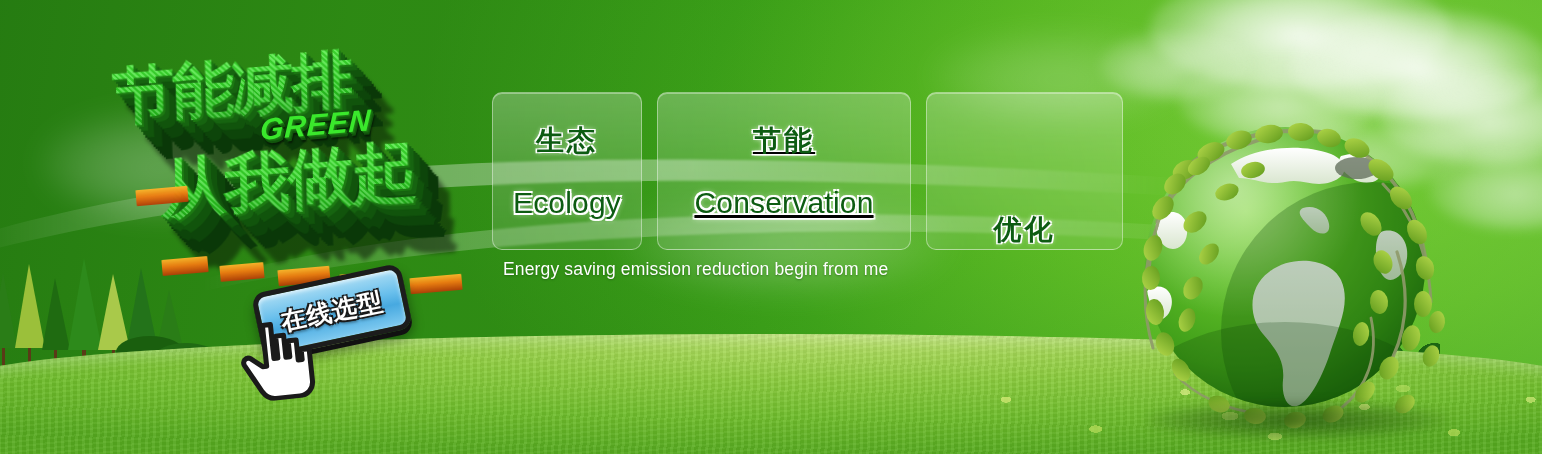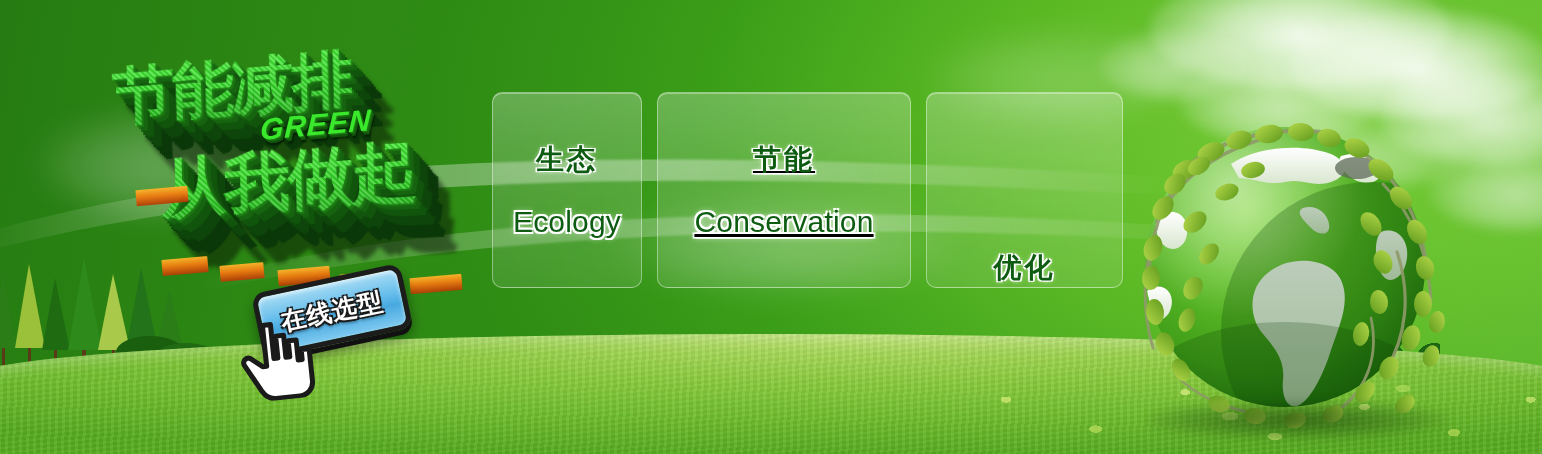--- a/index.html
+++ b/index.html
@@ -200,21 +200,21 @@
   #cursor-hand {
     position:absolute; left:240px; top:318px;
     width:76px; height:82px;
     transform:rotate(-6deg);
     pointer-events:none;
   }
 
   
   #cards { position:absolute; left:492px; top:92px; display:flex; gap:15px; }
   .card {
-    width:150px; height:196px;
+    width:150px; height:158px;
     border-radius:10px;
     border:1px solid rgba(255,255,255,.40);
     background:linear-gradient(180deg,
         rgba(255,255,255,.26) 0%,
         rgba(255,255,255,.16) 45%,
         rgba(255,255,255,.10) 100%);
     box-shadow:inset 0 1px 0 rgba(255,255,255,.35);
     display:flex; flex-direction:column;
     align-items:center; justify-content:center;
     gap:26px; cursor:pointer;
@@ -357,20 +357,21 @@
       <div class="card-cn">节能</div>
       <div class="card-en">Conservation</div>
     </div>
 
     <div class="card mid">
       <div class="card-cn">优化</div>
     </div>
 
   </div>
 
+  <div id="tagline">Energy saving emission reduction begin from me</div>
 
   <div id="globe-wrap">
     <div class="globe-shadow"></div>
     <svg viewBox="0 0 322 322" width="322" height="322">
       <defs>
         <radialGradient id="sphere" cx="36%" cy="30%" r="78%">
           <stop offset="0" stop-color="#8ad94a"></stop>
           <stop offset="0.35" stop-color="#5fbe28"></stop>
           <stop offset="0.72" stop-color="#3e9c18"></stop>
           <stop offset="1" stop-color="#1f6d0c"></stop>

